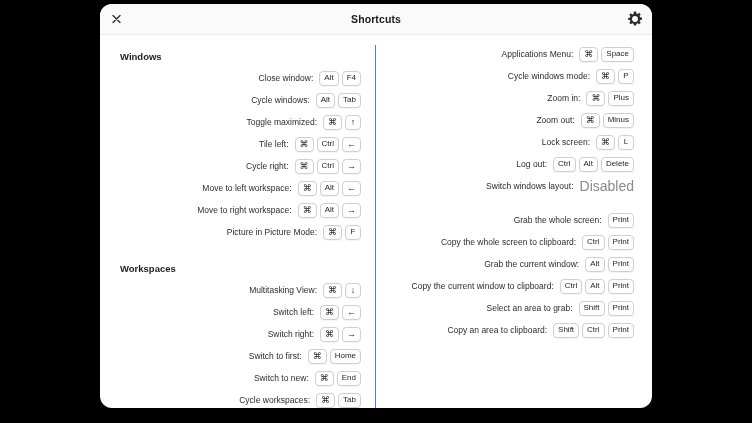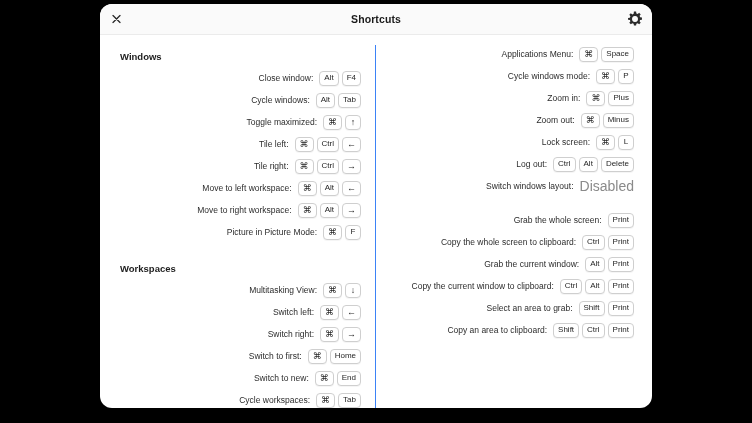--- a/index.html
+++ b/index.html
@@ -205,21 +205,21 @@
       <div class="shortcut-row">
         <div class="sc-label">Tile left:</div>
         <div class="keys">
           <span class="key sym">⌘</span>
           <span class="key">Ctrl</span>
           <span class="key sym">←</span>
         </div>
       </div>
 
       <div class="shortcut-row">
-        <div class="sc-label">Tile right:</div>
+        <div class="sc-label">Cycle right:</div>
         <div class="keys">
           <span class="key sym">⌘</span>
           <span class="key">Ctrl</span>
           <span class="key sym">→</span>
         </div>
       </div>
 
       <div class="shortcut-row">
         <div class="sc-label">Move to left workspace:</div>
         <div class="keys">

